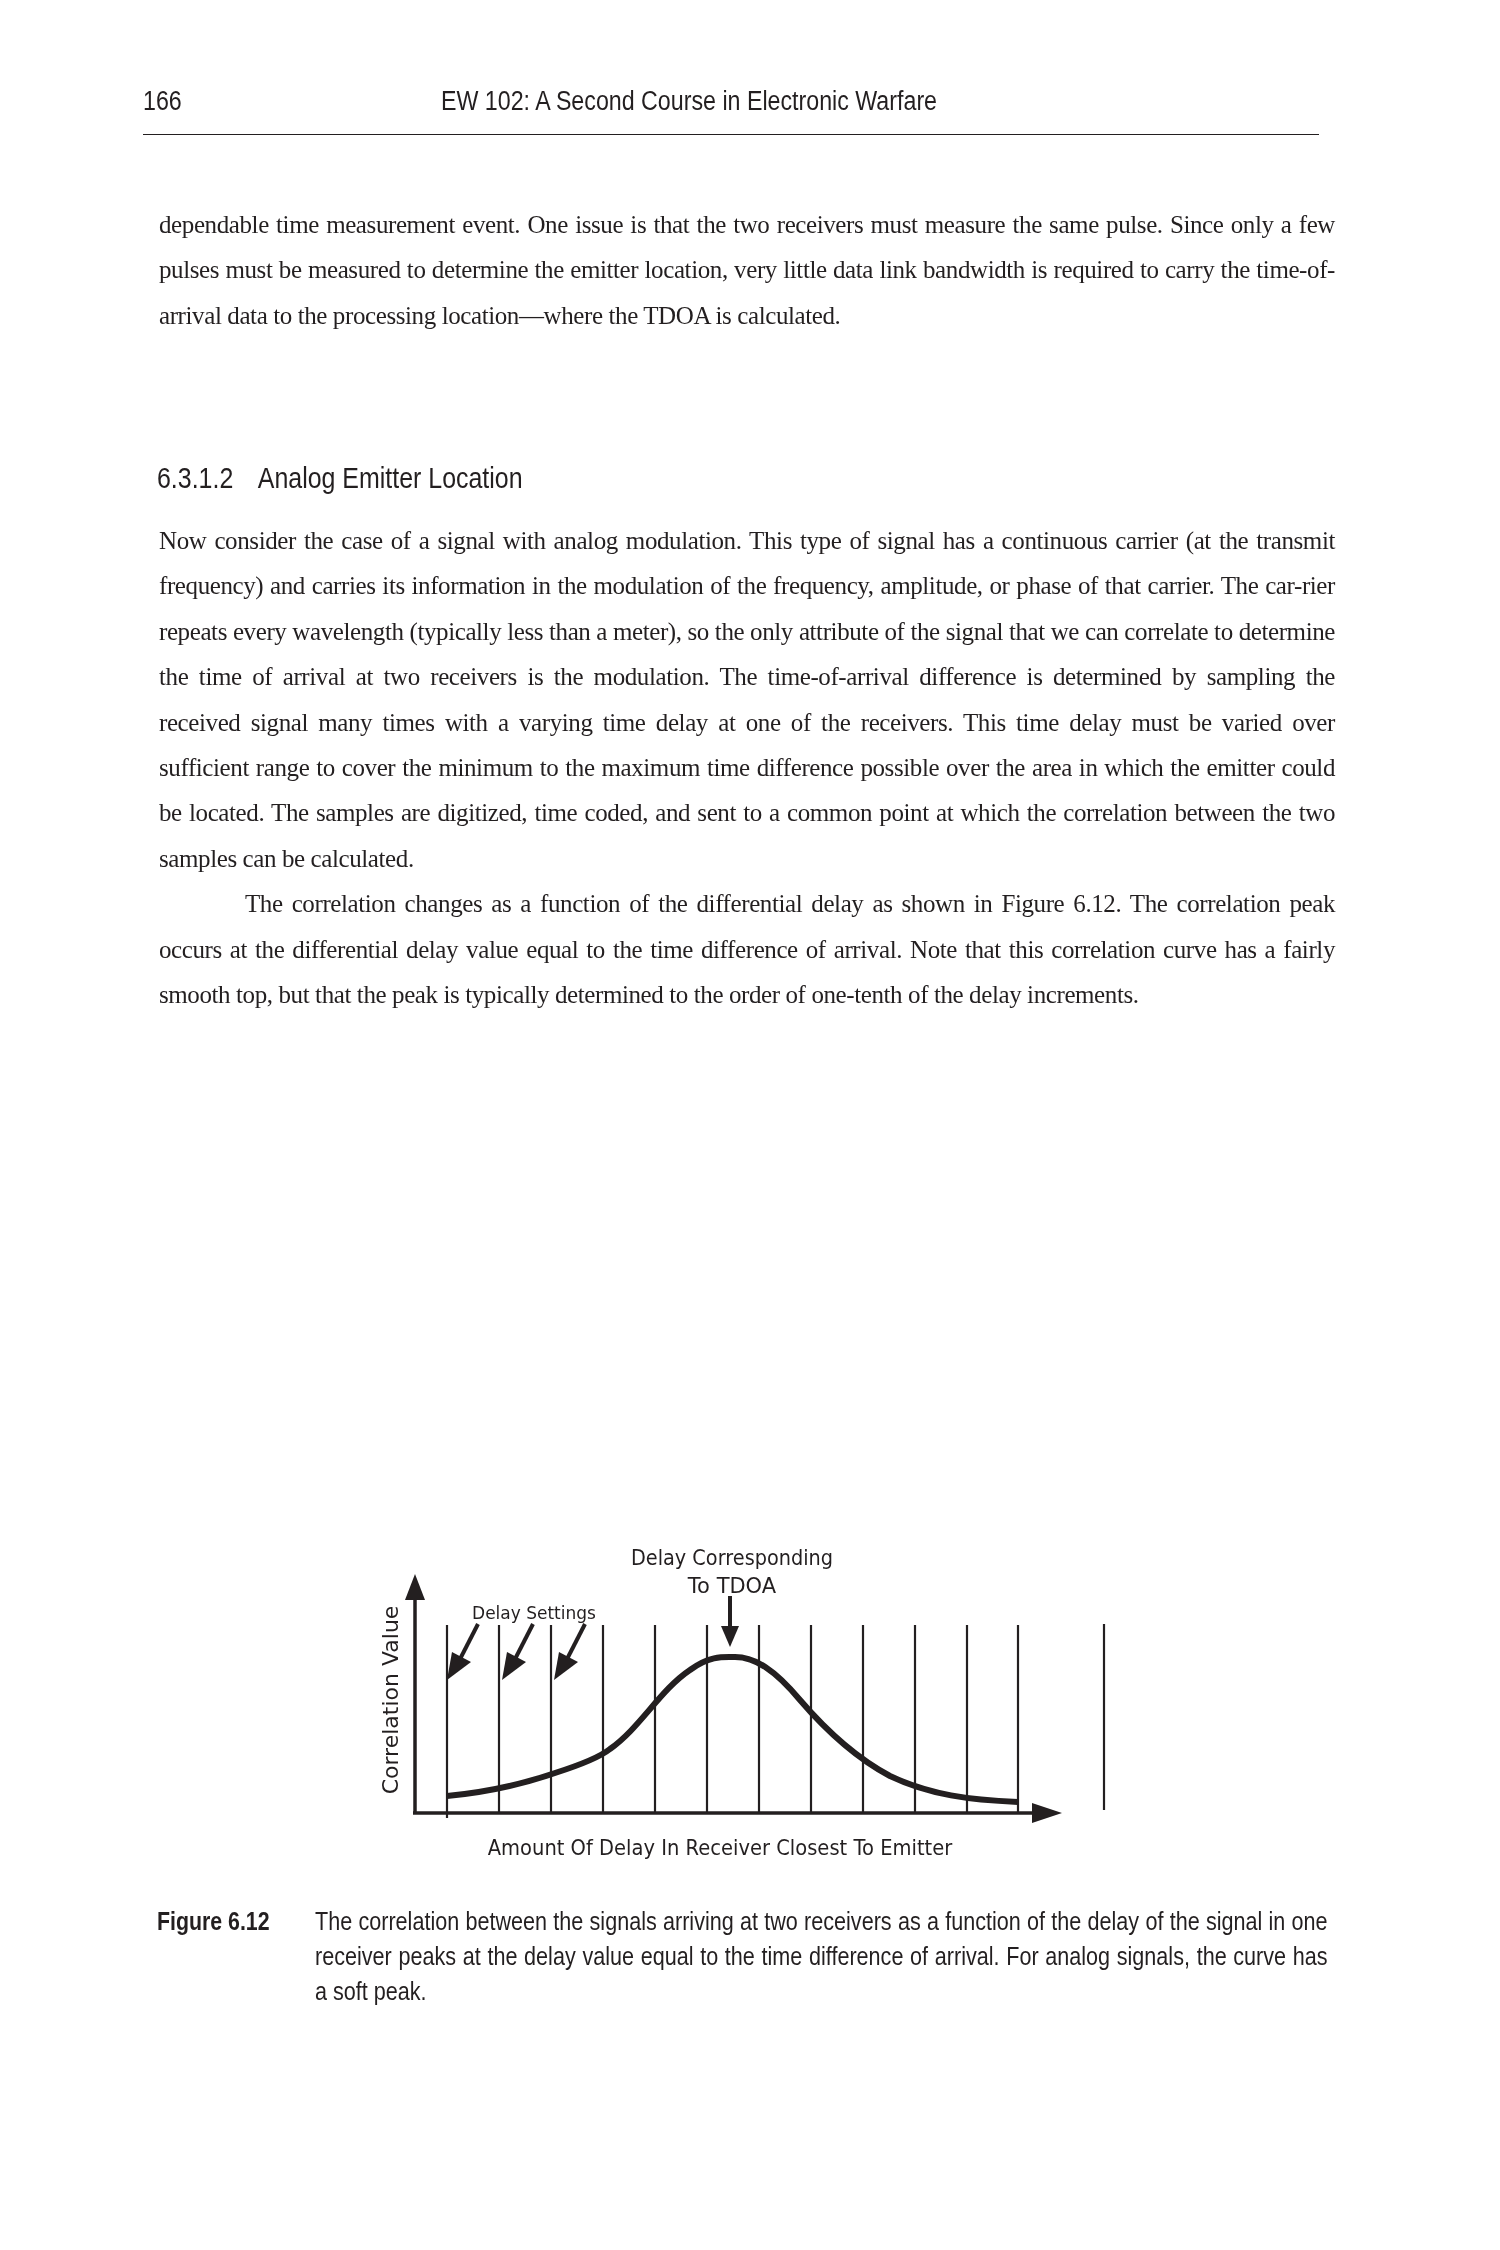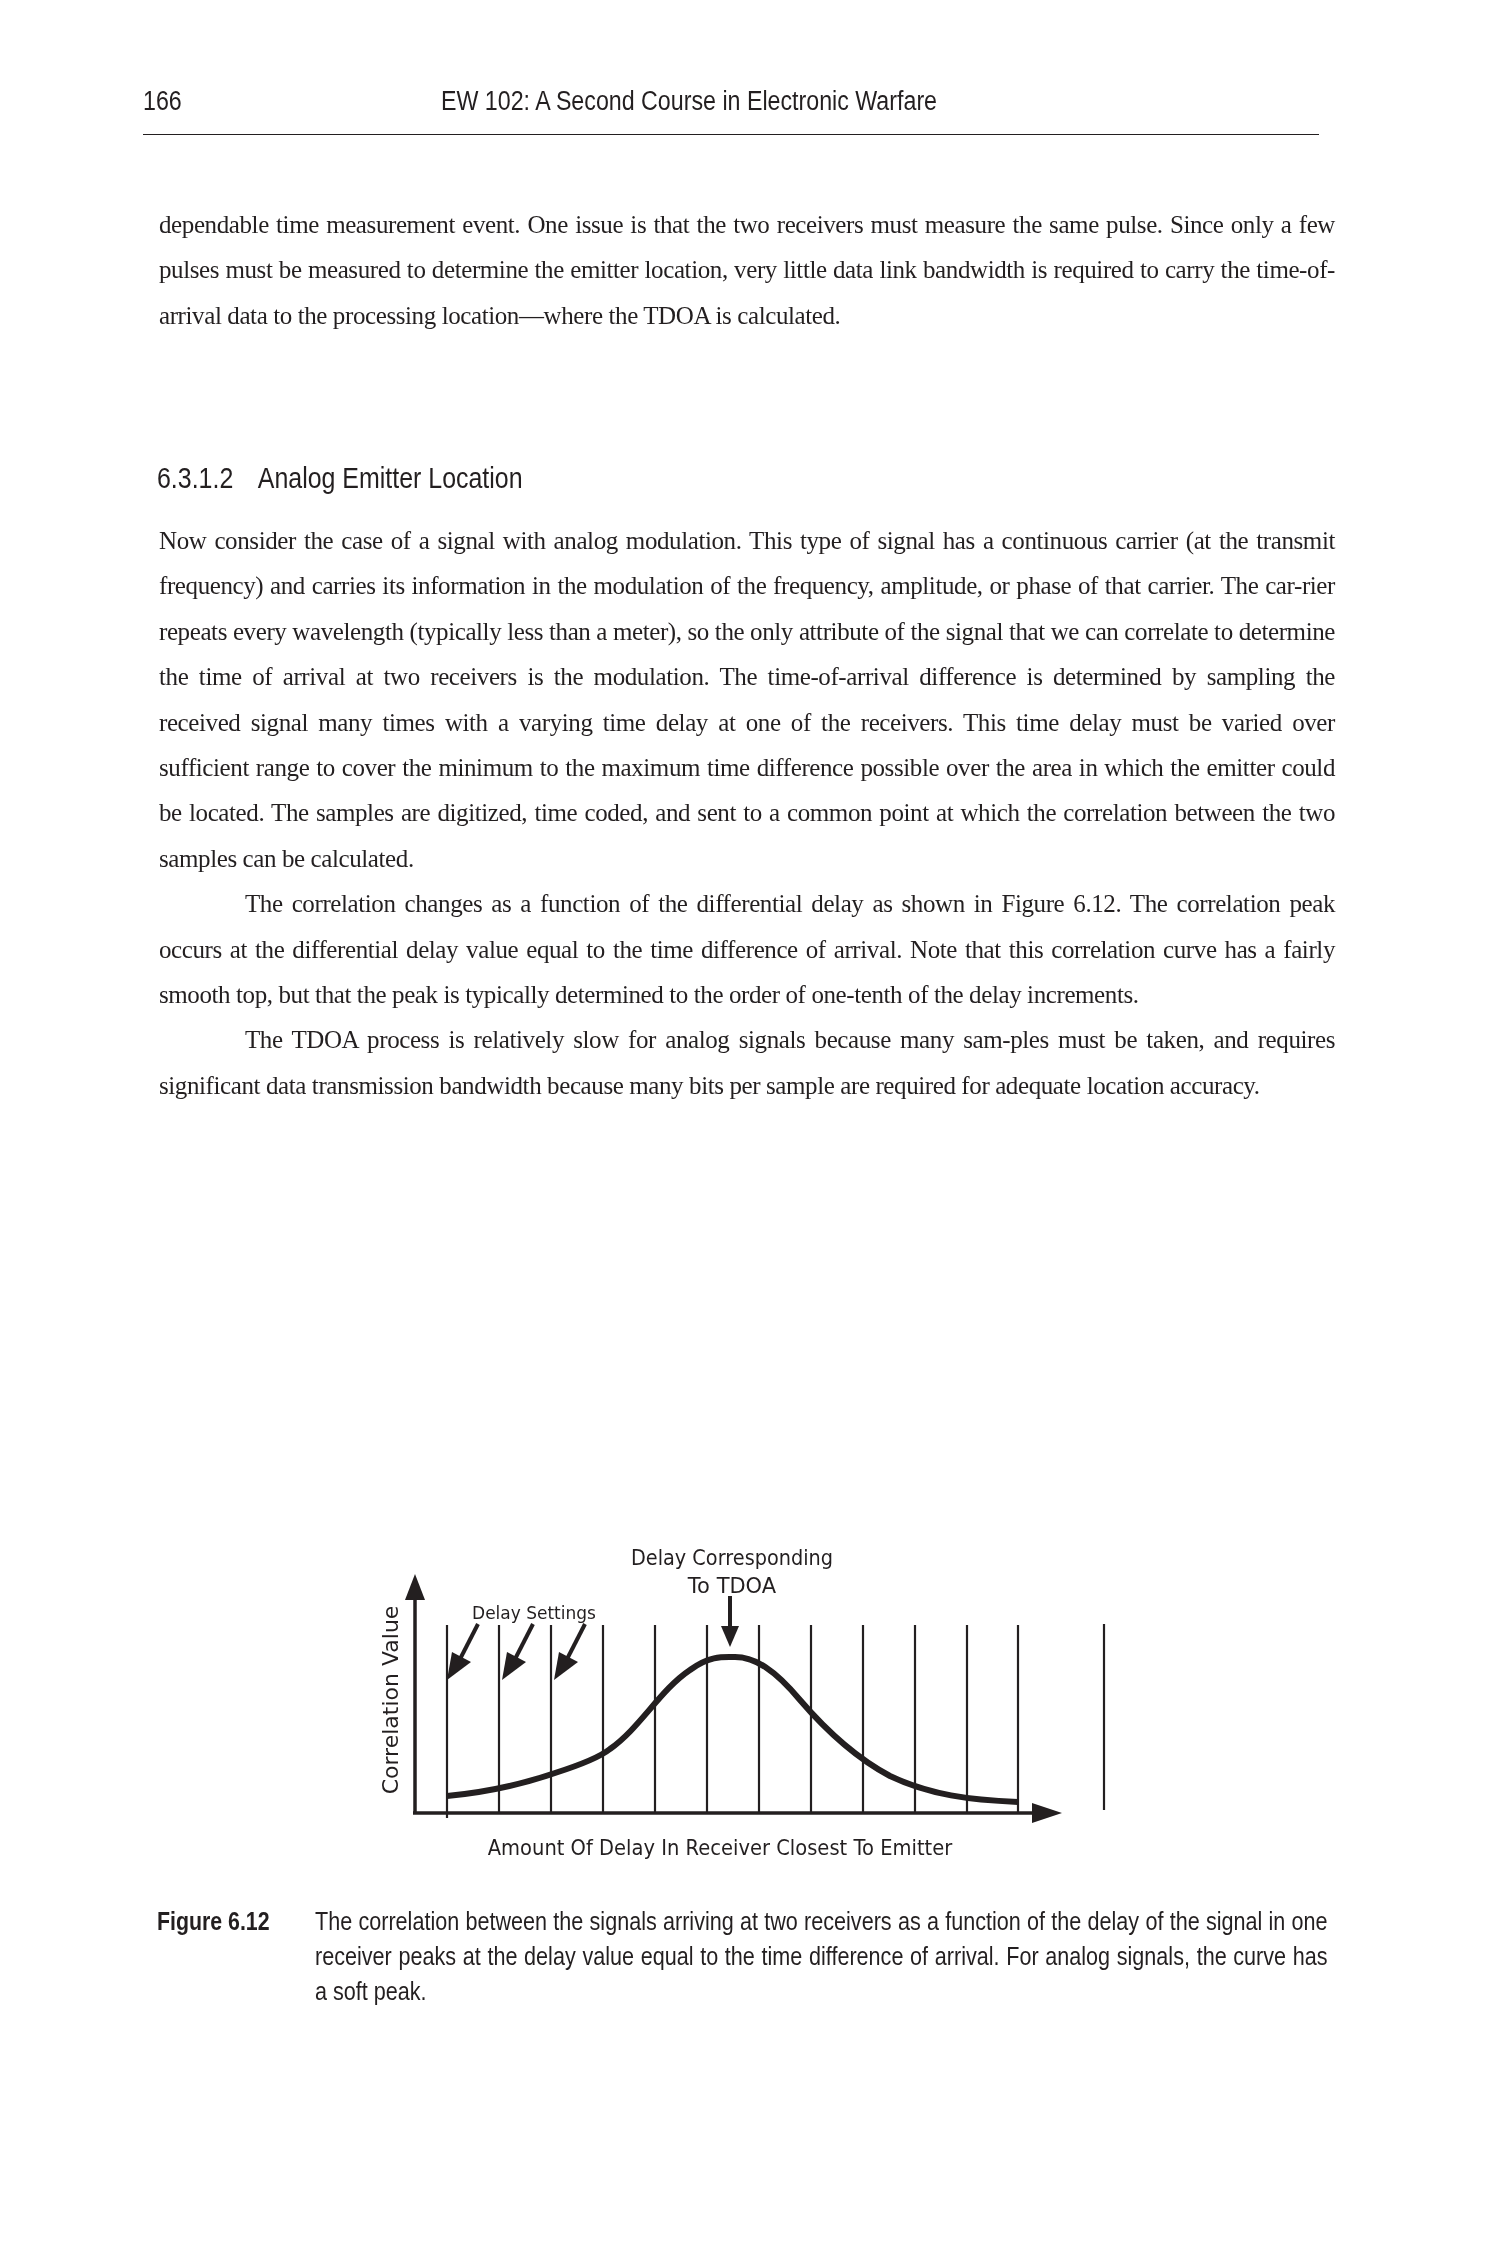--- a/index.html
+++ b/index.html
@@ -30,21 +30,20 @@
 </div>
 
 <div class="sec">
   <span class="num">6.3.1.2</span>
   <span>Analog Emitter Location</span>
 </div>
 
 <div class="body" style="top:518px;">
   <p>Now consider the case of a signal with analog modulation. This type of signal has a continuous carrier (at the transmit frequency) and carries its information in the modulation of the frequency, amplitude, or phase of that carrier. The car-rier repeats every wavelength (typically less than a meter), so the only attribute of the signal that we can correlate to determine the time of arrival at two receivers is the modulation. The time-of-arrival difference is determined by sampling the received signal many times with a varying time delay at one of the receivers. This time delay must be varied over sufficient range to cover the minimum to the maximum time difference possible over the area in which the emitter could be located. The samples are digitized, time coded, and sent to a common point at which the correlation between the two samples can be calculated.</p>
   <p class="indent">The correlation changes as a function of the differential delay as shown in Figure 6.12. The correlation peak occurs at the differential delay value equal to the time difference of arrival. Note that this correlation curve has a fairly smooth top, but that the peak is typically determined to the order of one-tenth of the delay increments.</p>
-  <p class="indent">The TDOA process is relatively slow for analog signals because many sam-ples must be taken, and requires significant data transmission bandwidth because many bits per sample are required for adequate location accuracy.</p>
 </div>
 
 <svg class="fig" viewBox="0 0 1500 2250" xmlns="http://www.w3.org/2000/svg">
   <defs>
     <marker id="ah" viewBox="0 0 10 10" refX="5" refY="5" markerWidth="6" markerHeight="6" orient="auto-start-reverse">
       <path d="M0,0 L10,5 L0,10 z" fill="#231f20"></path>
     </marker>
   </defs>
   <g stroke="#231f20" stroke-width="2.2">
     <line x1="447" y1="1625" x2="447" y2="1818"></line>

